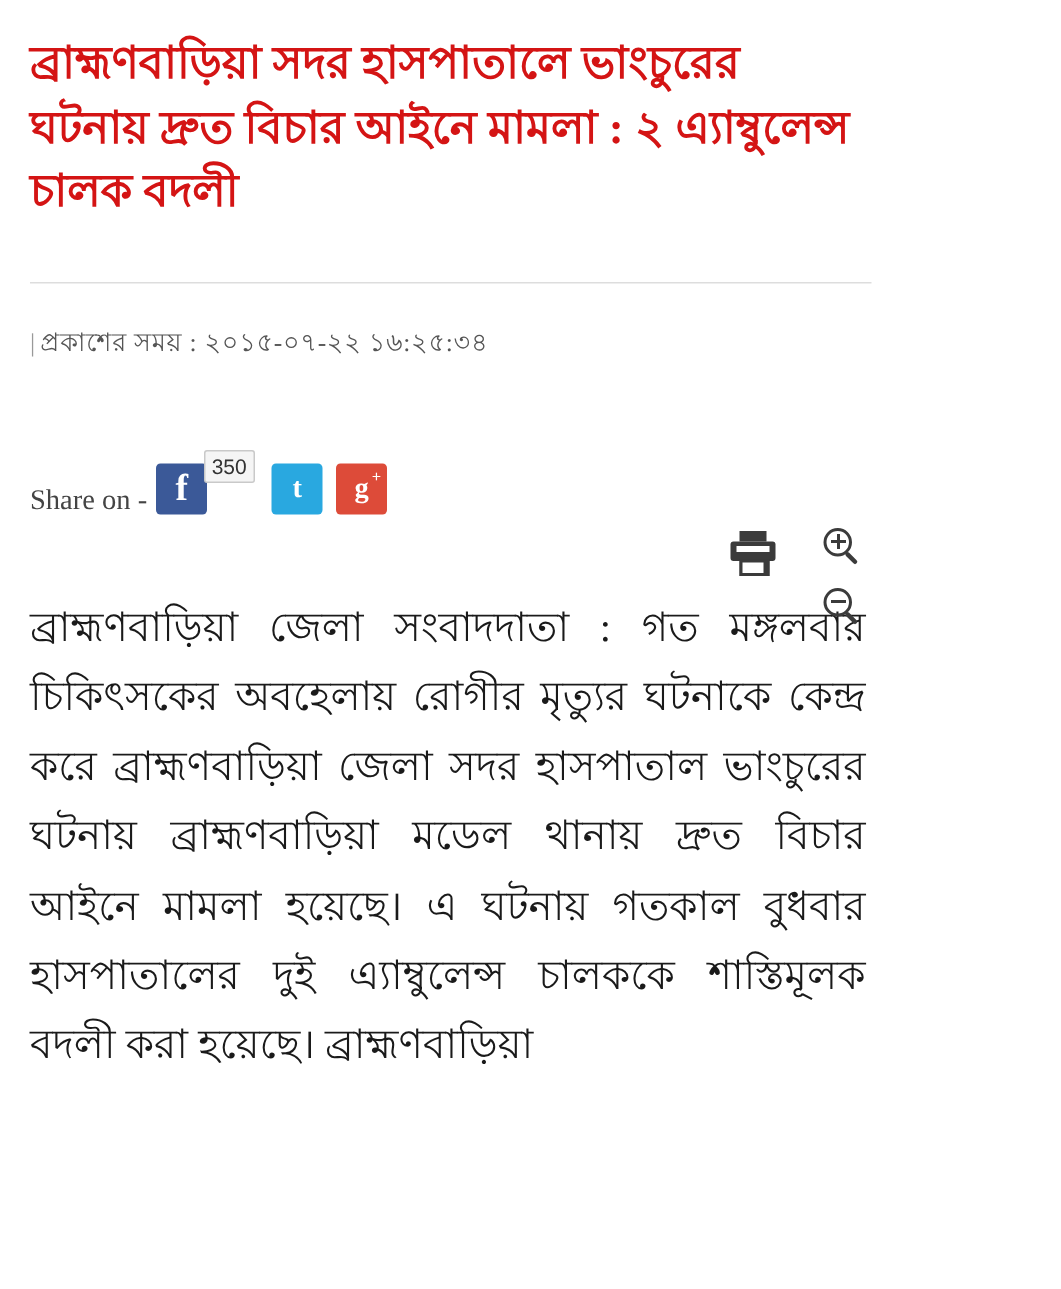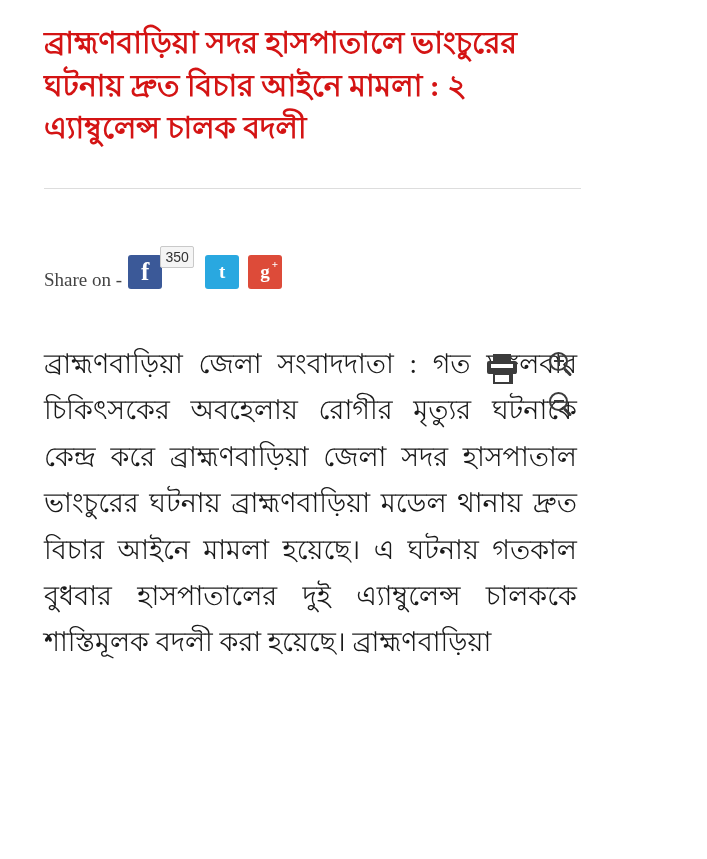--- a/index.html
+++ b/index.html
@@ -11,21 +11,21 @@
     width: 707px;
     height: 859px;
     font-family: "Liberation Sans", sans-serif;
     color: #222222;
     overflow: hidden;
   }
   .page {
     width: 617px;
     height: 859px;
     box-sizing: border-box;
-    padding: 22px 36px 0 44px;
+    padding: 22px 36px 0 20px;
     position: relative;
   }
   .headline {
     color: #d41414;
     font-family: "Liberation Serif", serif;
     font-size: 30px;
     font-weight: bold;
     line-height: 1.42;
     letter-spacing: 0px;
     margin: 0;
@@ -87,21 +87,20 @@
     display: inline-block;
     height: 22px;
     min-width: 34px;
     box-sizing: border-box;
     border: 1px solid #c9c9c9;
     background: #f5f5f5;
     color: #333333;
     font-family: "Liberation Sans", sans-serif;
     font-size: 14px;
     line-height: 20px;
-    text-align: center;
     padding: 0 4px;
     border-radius: 2px;
     position: relative;
     top: -9px;
     left: -2px;
   }
   .tw-glyph {
     position: absolute;
     left: 0; right: 0; top: 3px;
     font-size: 19px;
@@ -216,20 +215,23 @@
 </style>
 </head>
 <body>
 
 <div class="page">
 
   <h1 class="headline">ব্রাহ্মণবাড়িয়া সদর হাসপাতালে ভাংচুরের ঘটনায় দ্রুত বিচার আইনে মামলা : ২ এ্যাম্বুলেন্স চালক বদলী</h1>
 
   <hr class="rule">
 
+  <div class="meta">
+    <span class="bar">|</span><span>প্রকাশের সময় : ২০১৫-০৭-২২ ১৬:২৫:৩৪</span>
+  </div>
 
   <div class="share-row">
     <div class="share-label">Share on -</div>
     <div class="share-icons">
       <div style="display:flex;align-items:flex-start;">
         <span class="sicon fb">f</span>
         <span class="fb-count">350</span>
       </div>
       <span class="sicon tw">
         <span class="tw-glyph">t</span>

